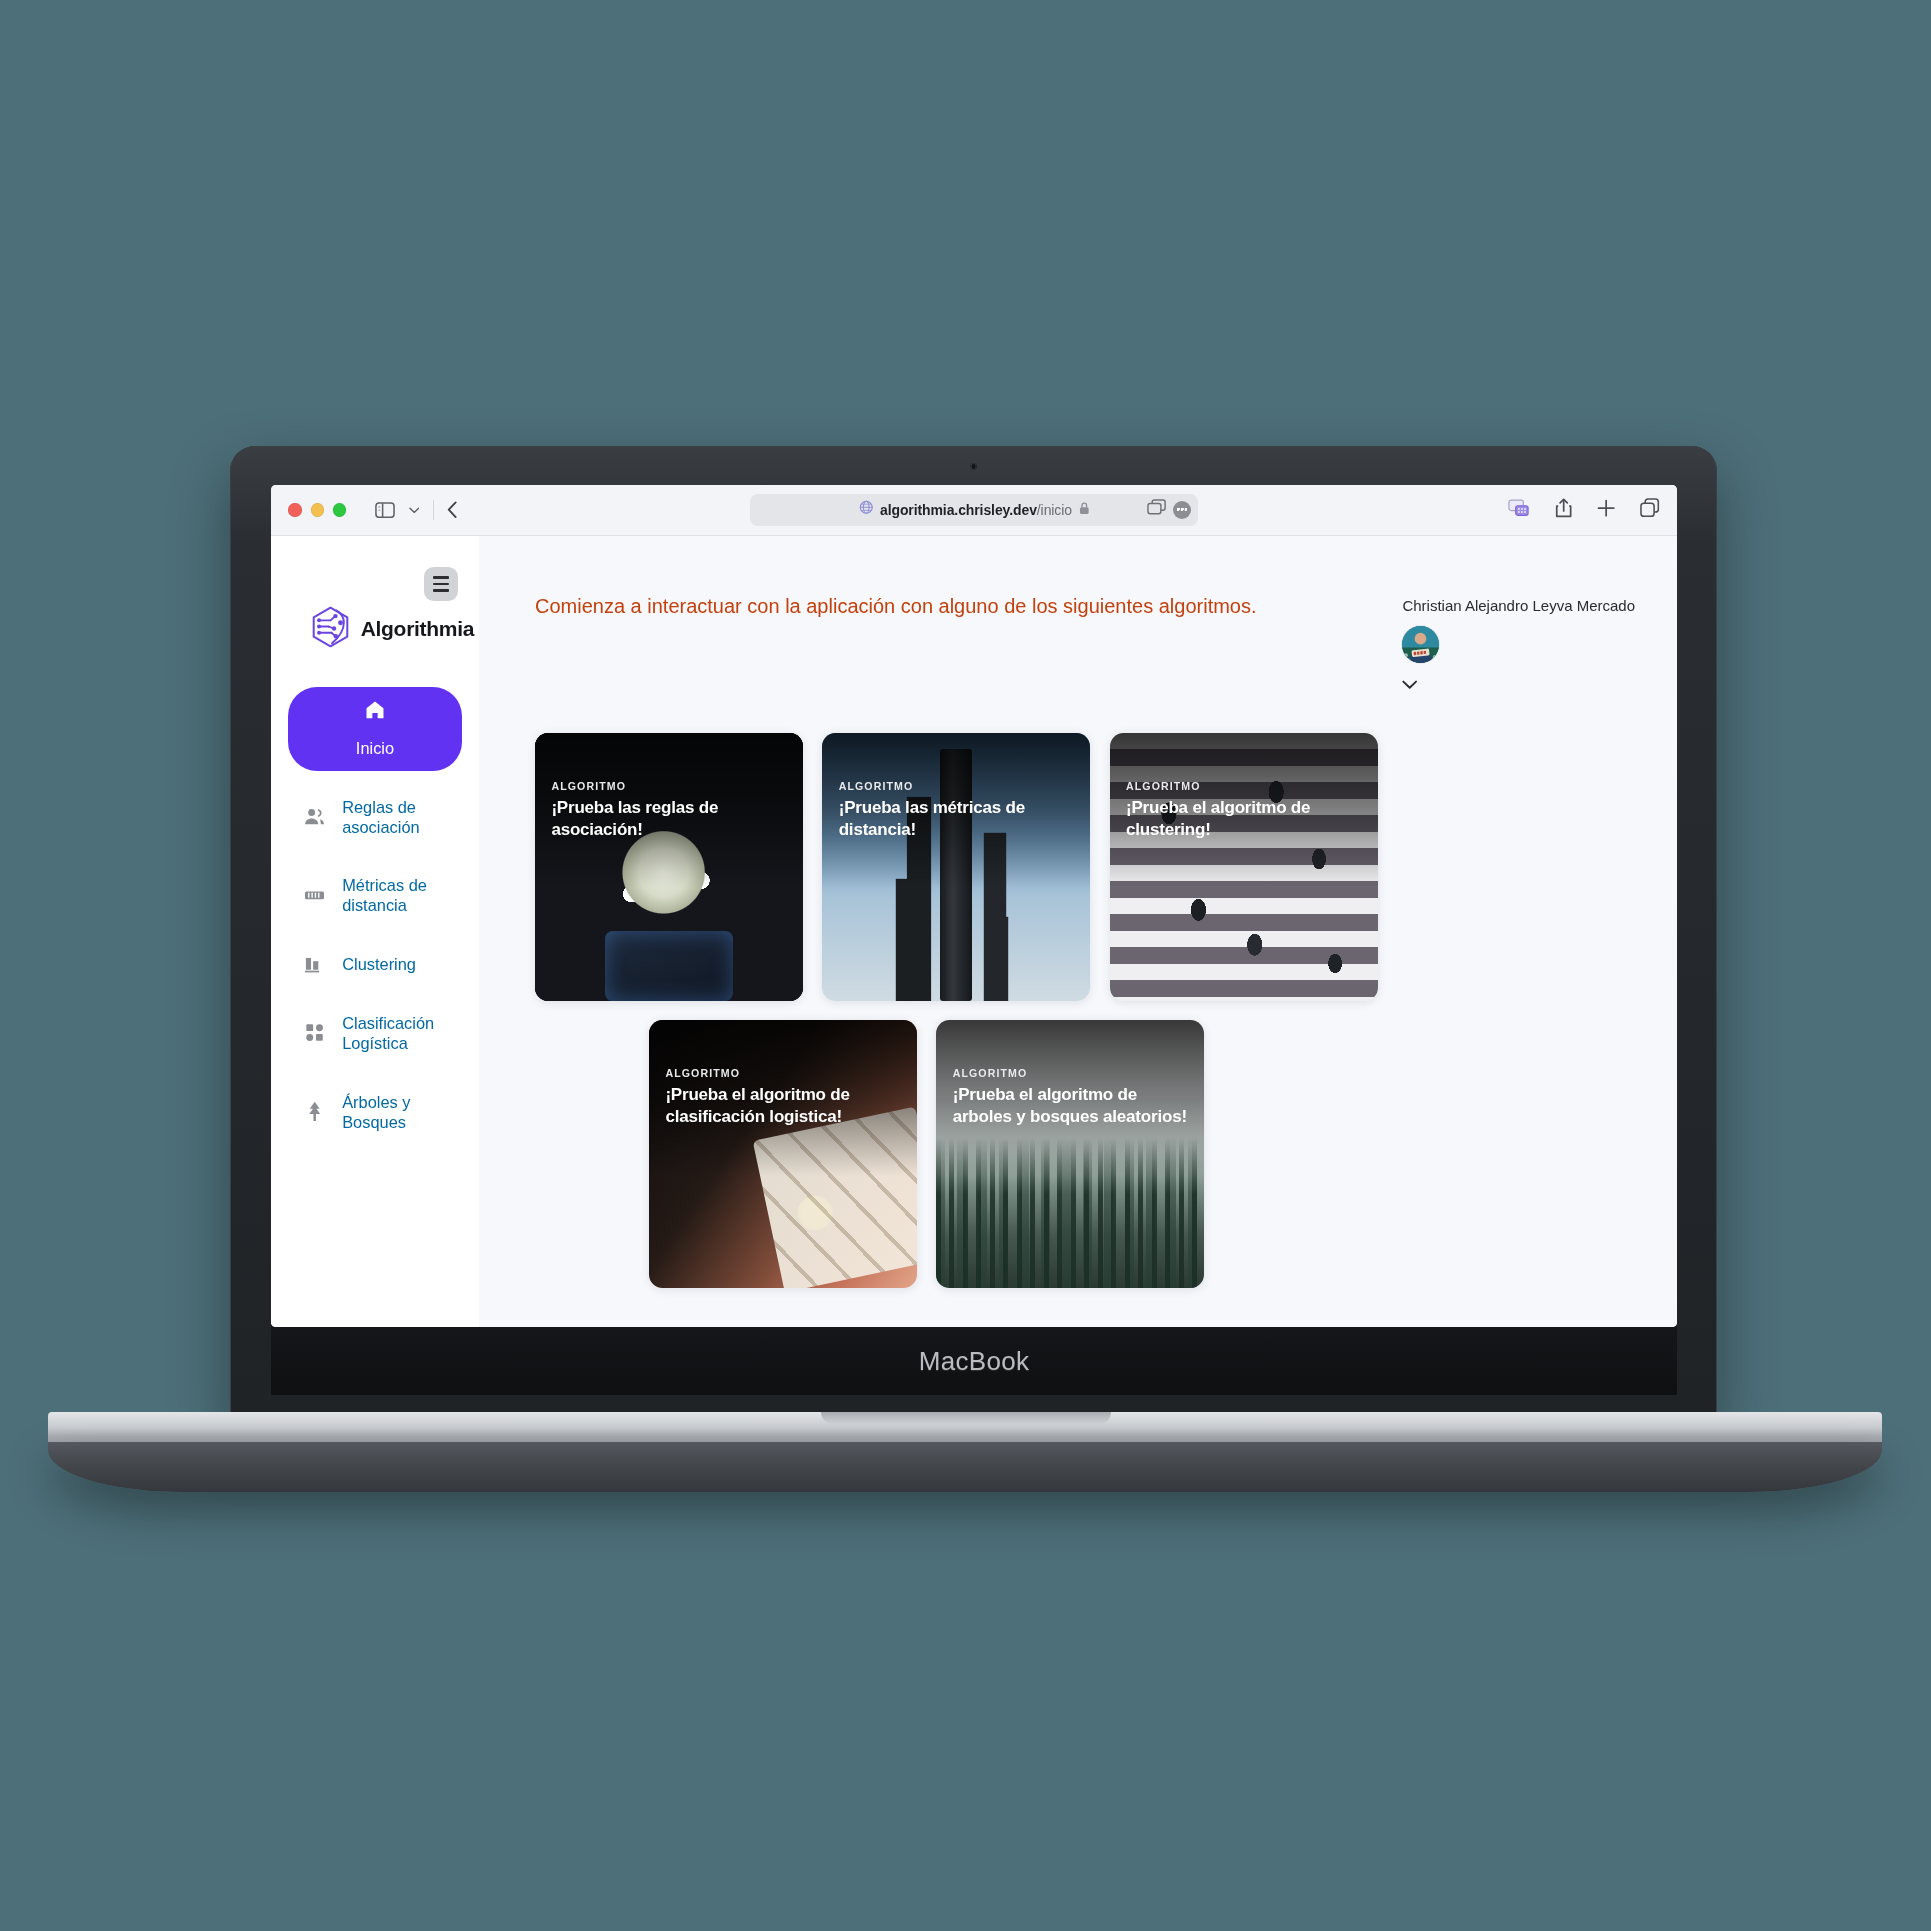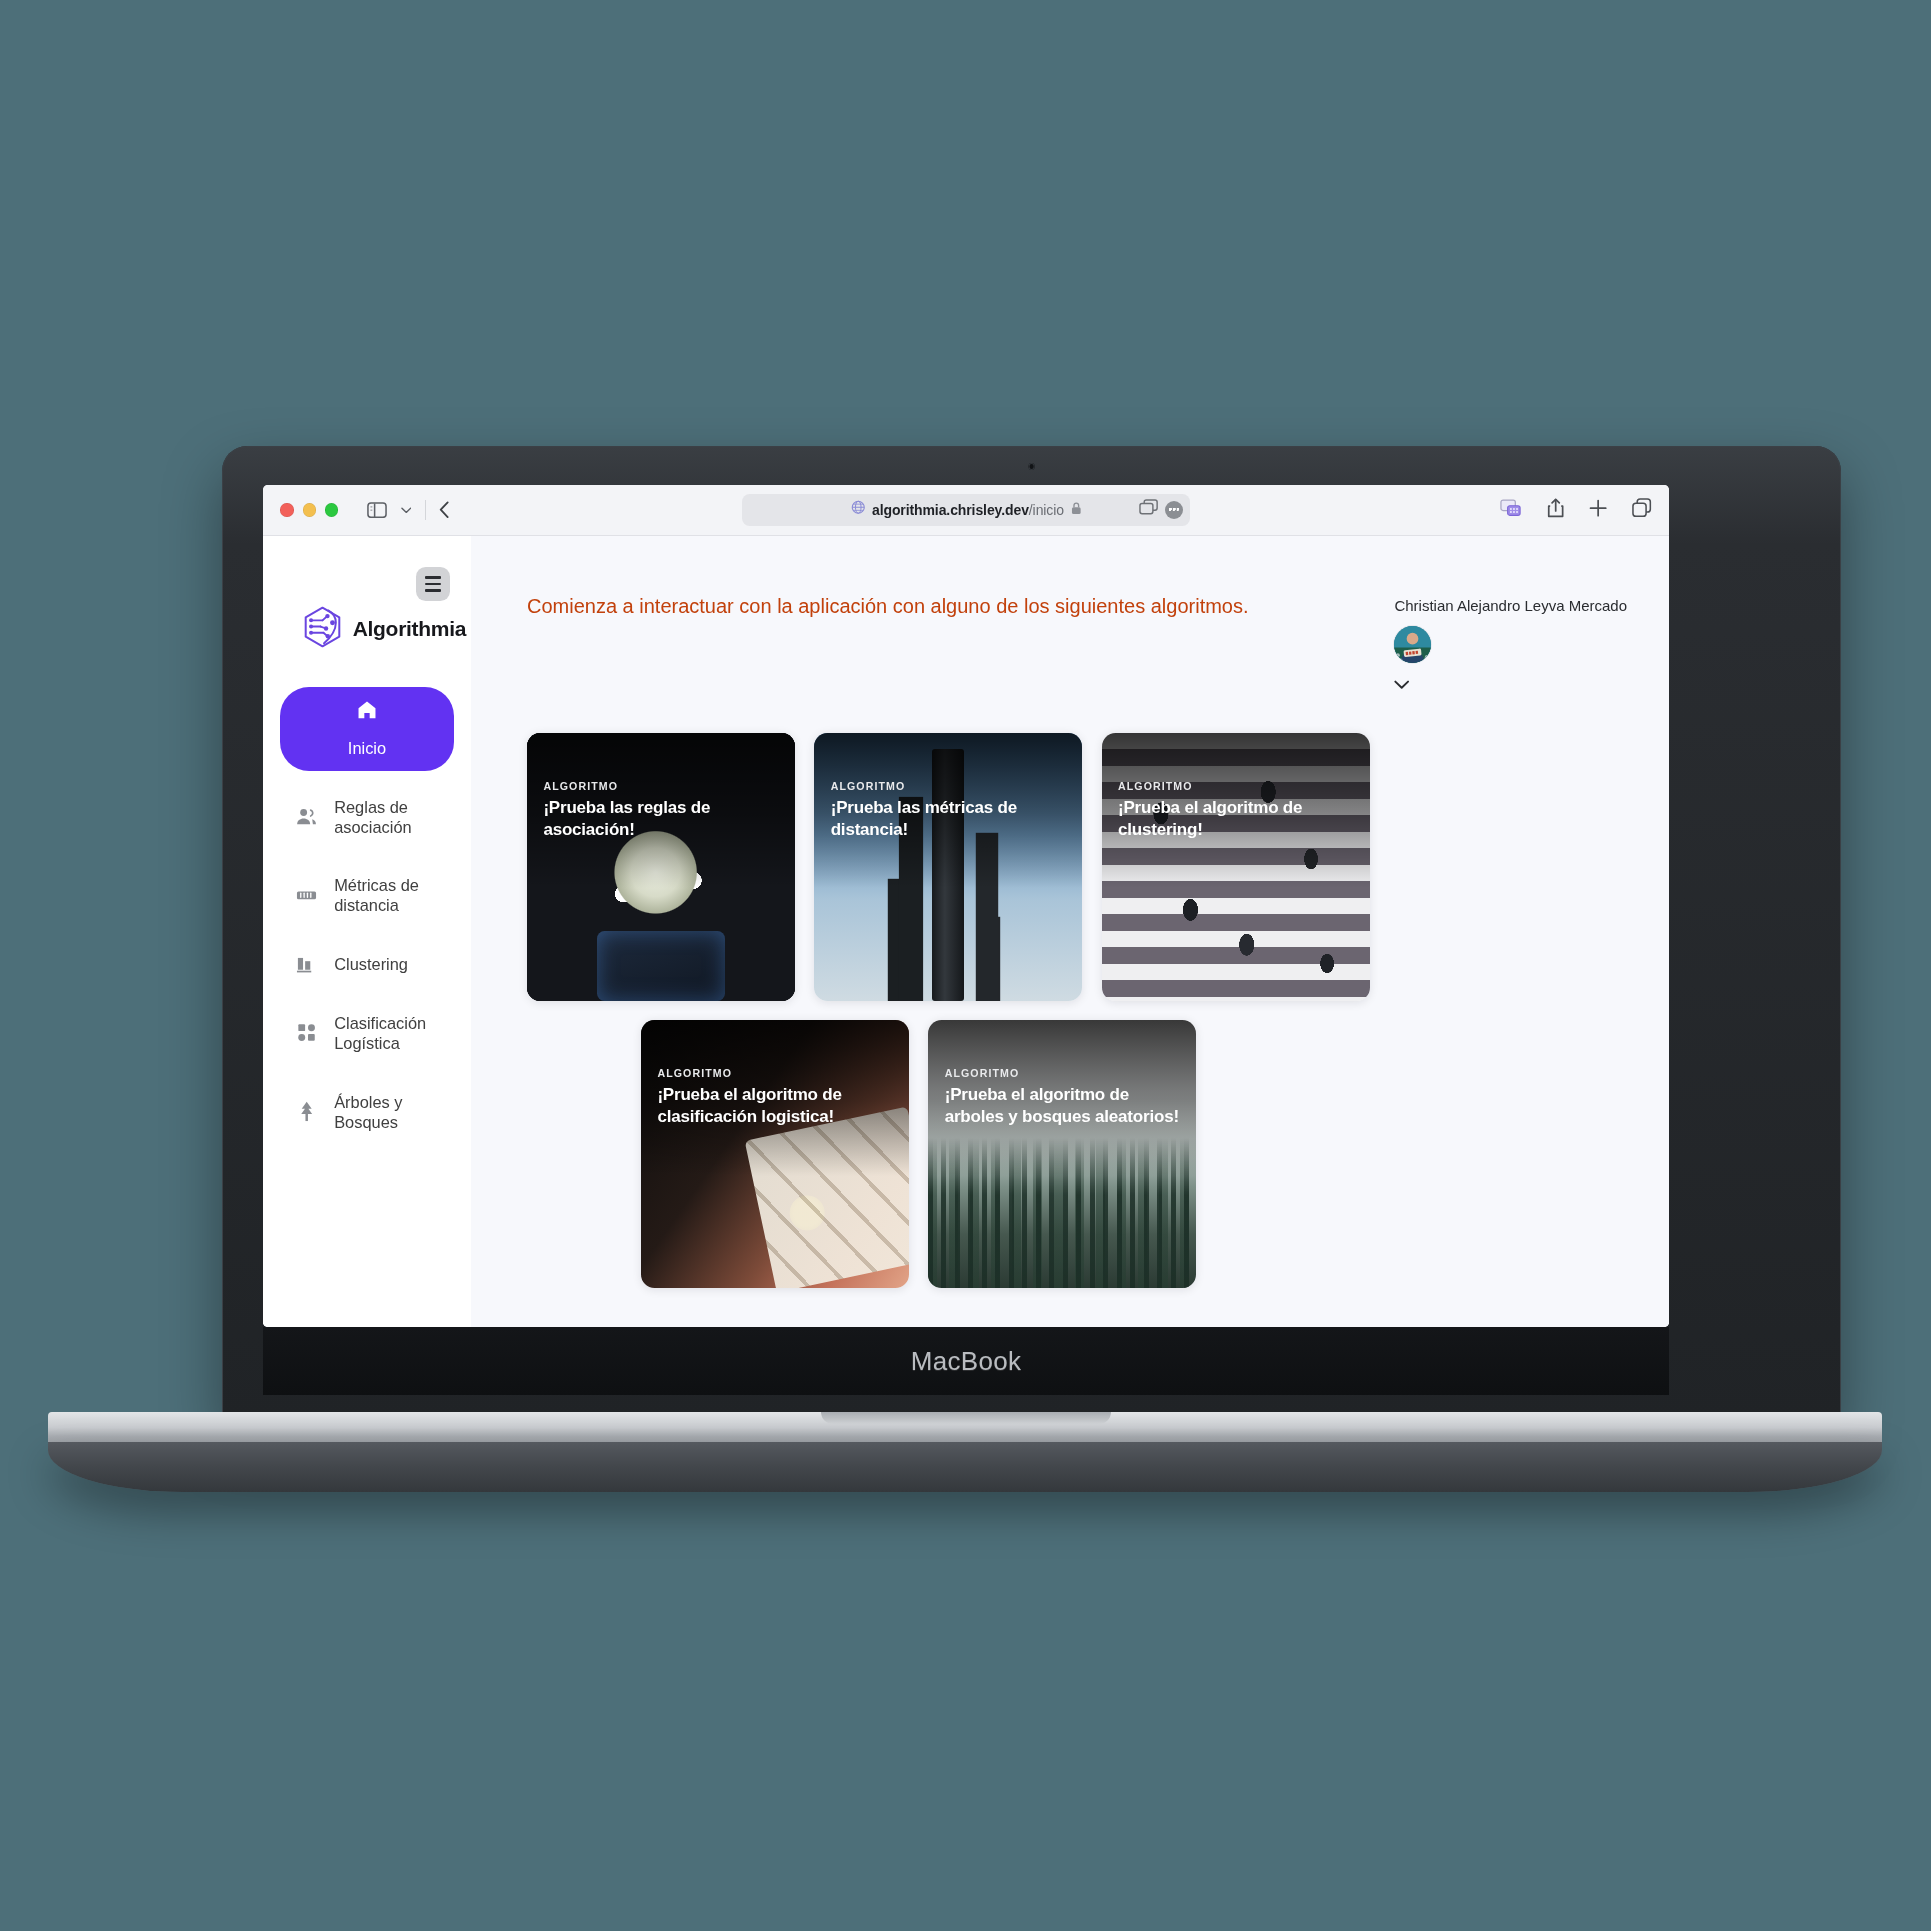--- a/index.html
+++ b/index.html
@@ -11,21 +11,21 @@
     -webkit-font-smoothing:antialiased;
   }
 
   
   #stage{position:relative;width:1931px;height:1931px;}
 
   .laptop{
     position:absolute;left:222px;top:446px;width:1487px;height:994px;
   }
   .lid{
-    position:absolute;left:0;top:0;width:1619px;height:975px;
+    position:absolute;left:8px;top:0;width:1487px;height:975px;
     background:linear-gradient(180deg,#2d3034 0%, #25282c 55%, #1d2023 100%);
     border-radius:25px 25px 9.7px 9.7px;
     box-shadow:0 25px 58px rgba(0,0,0,.38), inset 0 0 0 1.9px #3b4046;
   }
   .lid:before{
     content:"";position:absolute;left:1px;top:1px;right:1px;bottom:1px;
     border-radius:24px 24px 8.7px 8.7px;
     background:linear-gradient(180deg,#3a3e43 0%, #2a2d31 10%, #202326 100%);
   }
   .camera{
@@ -104,21 +104,21 @@
   }
   .burger i{width:16.4px;height:2.5px;background:#2b2d31;display:block;border-radius:1px;}
 
   .brand{display:flex;align-items:center;gap:9.7px;padding:70px 0 0 39px;}
   .brand-name{font-size:21px;font-weight:700;color:#17181c;letter-spacing:-0.3px;}
 
   .nav{margin-top:35px;padding:0 17.4px;}
   .nav-item{
     display:flex;align-items:center;gap:17.4px;
     padding:12.6px 15.4px;border-radius:29px;margin-bottom:13.5px;
-    color:#404040;font-size:16.4px;line-height:1.22;
+    color:#0369a1;font-size:16.4px;line-height:1.22;
   }
   .nav-item.active{background:#6232f2;color:#fff;font-weight:400;flex-direction:column;}
   .nav-ico{width:21px;flex:0 0 21px;display:flex;align-items:center;justify-content:center;color:#8a8d92;}
   .nav-item.active .nav-ico{color:#fff;}
   .nav-label{white-space:pre-line;}
 
   .content{flex:1;min-width:0;background:#f7f8fc;padding:50px 42px 0 44px;overflow:hidden;position:relative;}
   .head-row{display:flex;align-items:flex-start;justify-content:space-between;}
   .h1{font-size:36px;font-weight:700;color:#15171b;letter-spacing:-0.9px;margin:0;}
   .h1 em{font-style:normal;color:#6232f2;}

